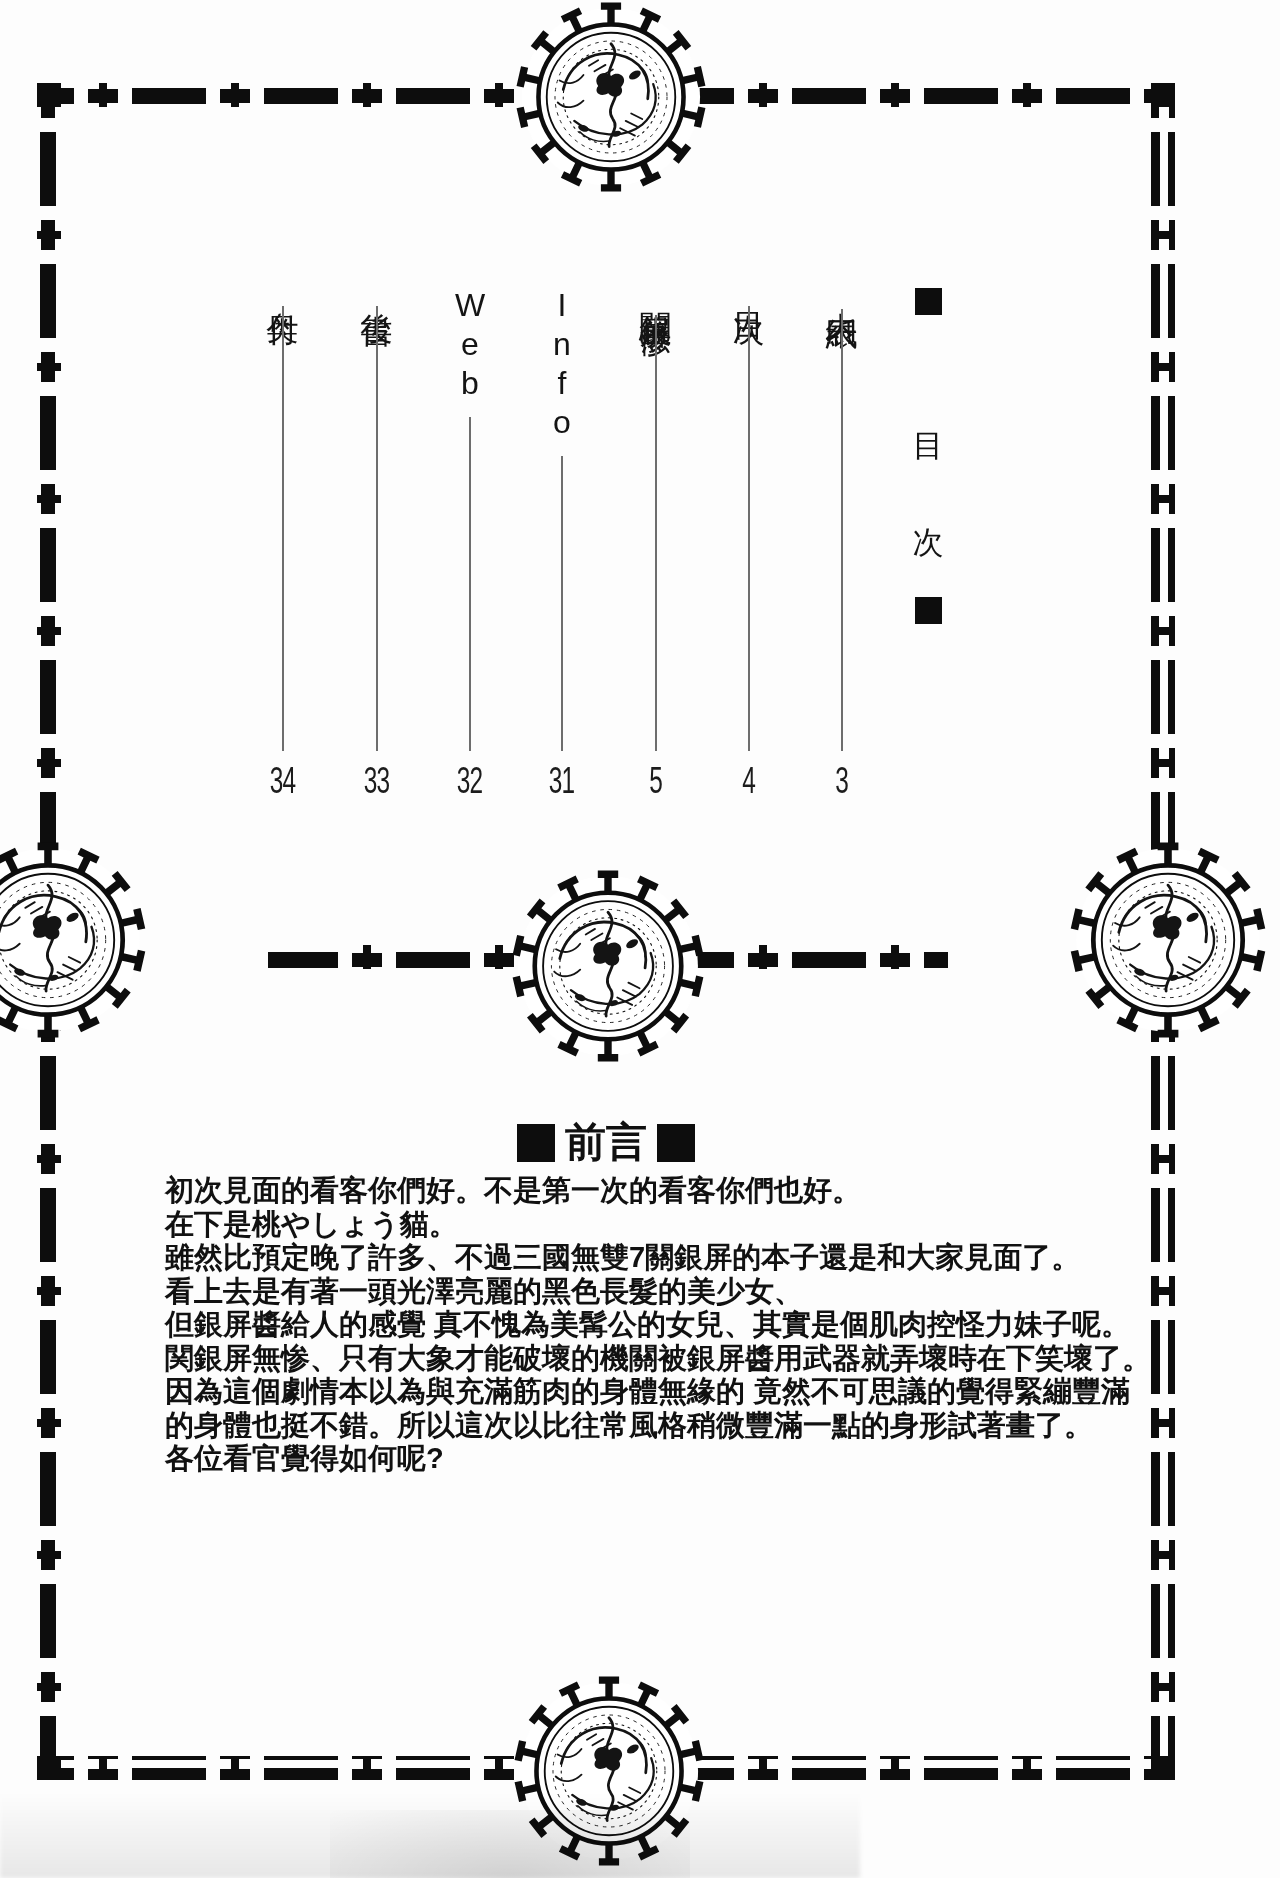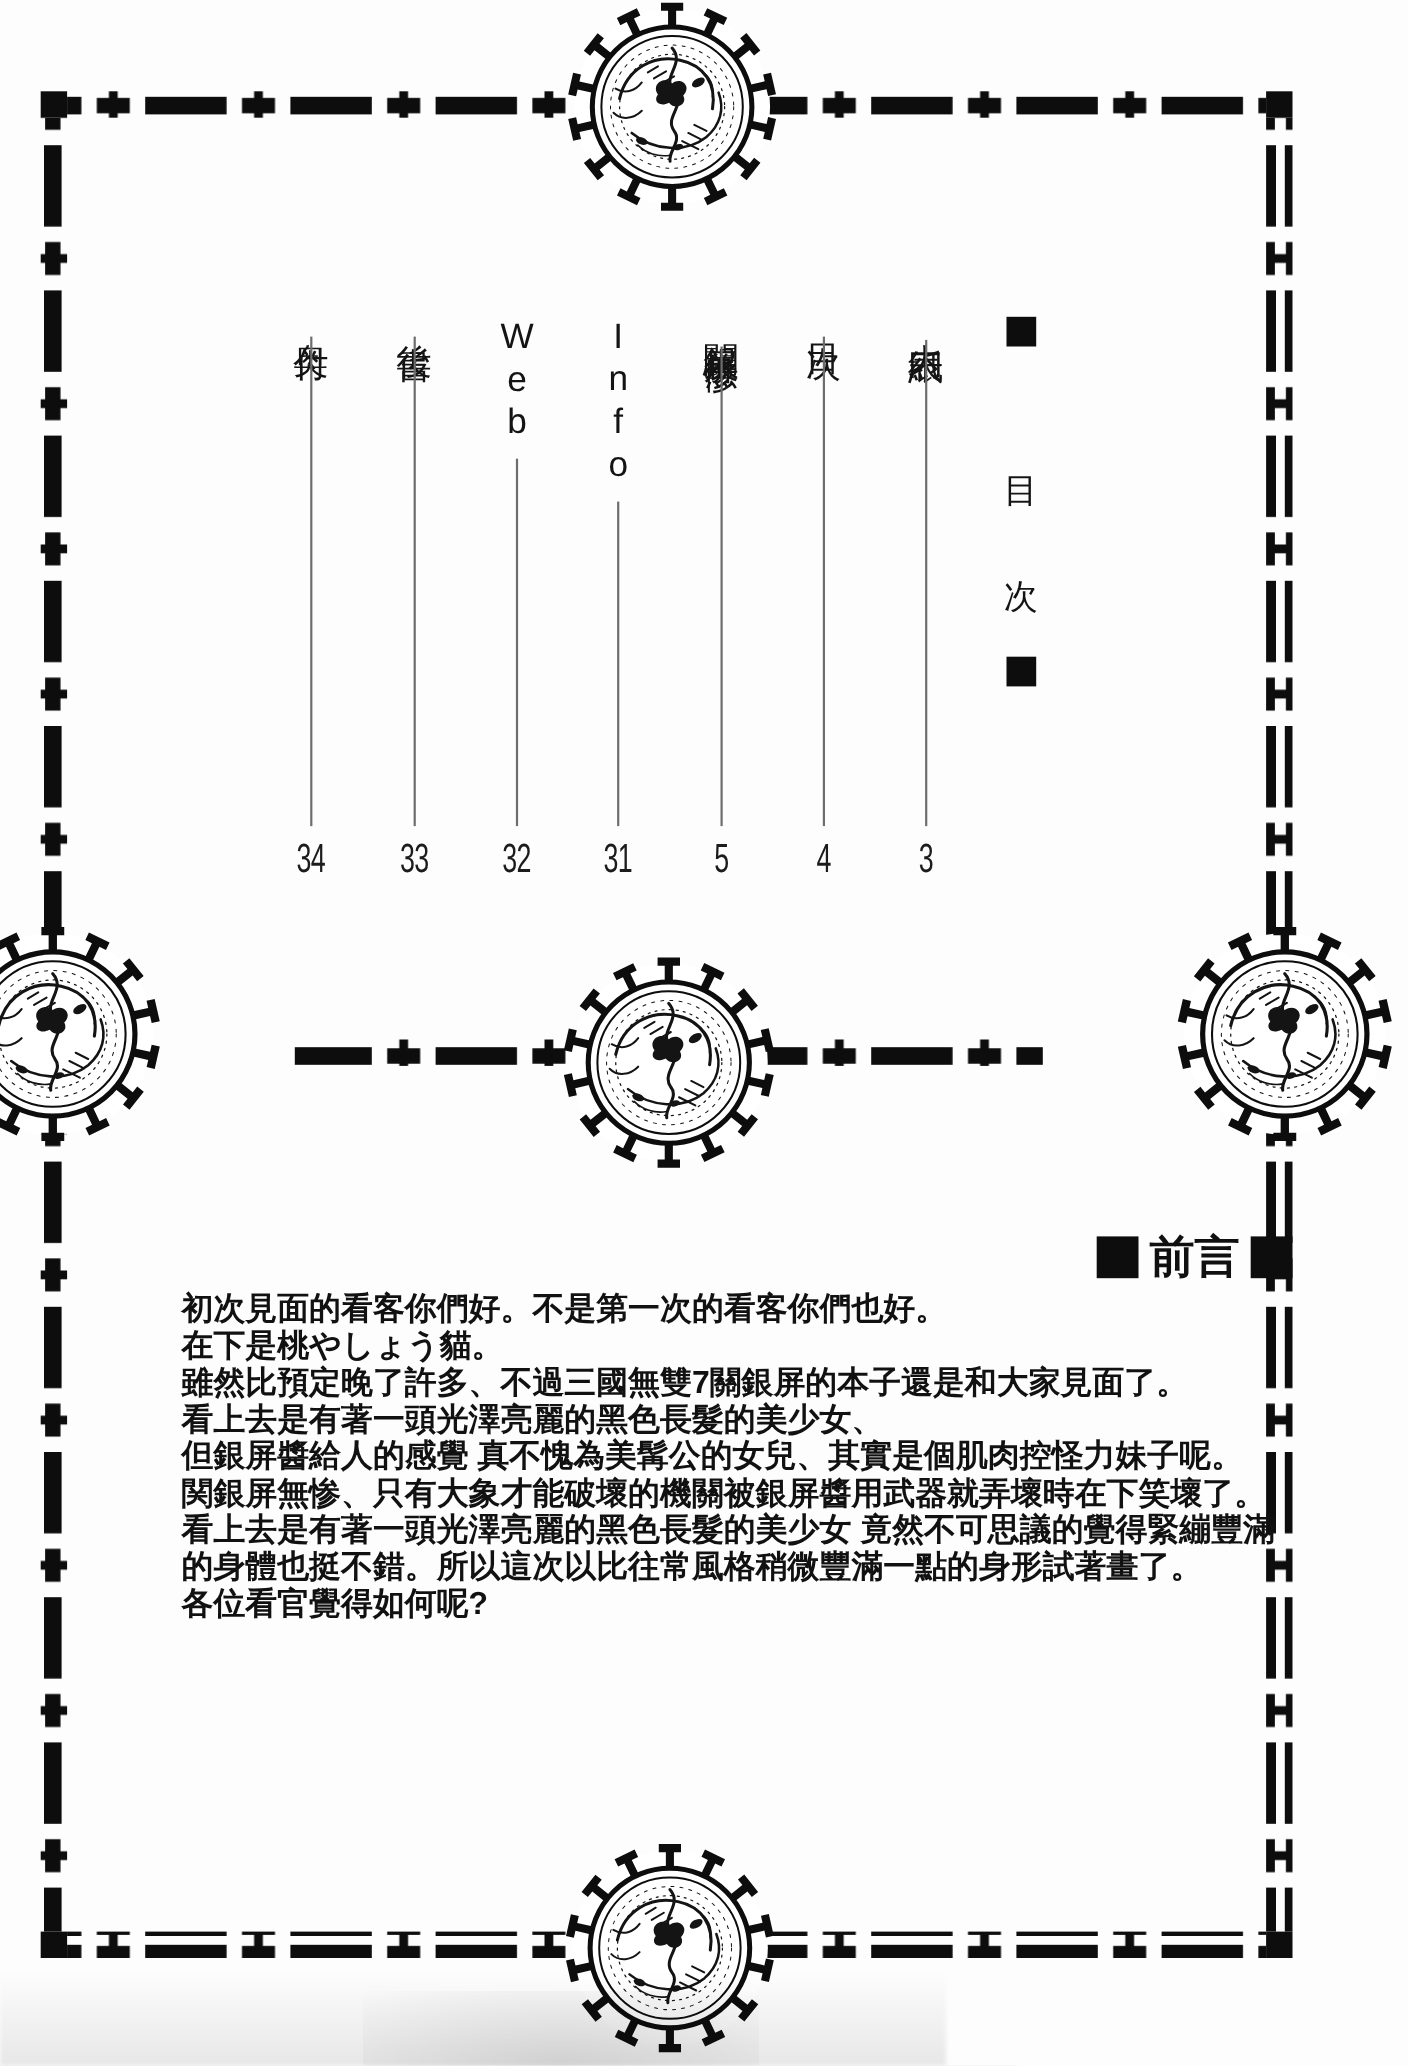--- a/index.html
+++ b/index.html
@@ -35,21 +35,21 @@
     writing-mode:vertical-rl;text-orientation:upright;
     font-size:31px;line-height:1;color:#141414;
   }
 
   
   .preface-title{
     position:absolute;left:37px;top:1122px;width:1138px;
     text-align:center;
     font-family:"DejaVu Serif","Liberation Serif",serif;
     font-weight:700;font-size:41px;color:#101010;
-    display:flex;align-items:center;justify-content:flex-end;gap:10px;
+    display:flex;align-items:center;justify-content:center;gap:10px;
   }
   .preface-title .sq{width:38px;height:38px;}
   .preface-title .t{line-height:1;}
   .preface-body{
     position:absolute;left:165px;top:1174px;width:1010px;
     font-family:Liberation Sans, sans-serif;
     font-weight:700;font-size:29px;line-height:33.5px;color:#111;
     white-space:nowrap;
   }
 
@@ -199,20 +199,20 @@
     <span class="sq"></span>
   </div>
 
   <div class="preface-body">
     <div>初次見面的看客你們好。不是第一次的看客你們也好。</div>
     <div>在下是桃やしょう貓。</div>
     <div>雖然比預定晚了許多、不過三國無雙7關銀屏的本子還是和大家見面了。</div>
     <div>看上去是有著一頭光澤亮麗的黑色長髮的美少女、</div>
     <div>但銀屏醬給人的感覺 真不愧為美髯公的女兒、其實是個肌肉控怪力妹子呢。</div>
     <div>関銀屏無惨、只有大象才能破壞的機關被銀屏醬用武器就弄壞時在下笑壞了。</div>
-    <div>看上去是有著一頭光澤亮麗的黑色長髮的美少女 竟然不可思議的覺得緊繃豐滿</div>
+    <div>因為這個劇情本以為與充滿筋肉的身體無緣的 竟然不可思議的覺得緊繃豐滿</div>
     <div>的身體也挺不錯。所以這次以比往常風格稍微豐滿一點的身形試著畫了。</div>
     <div>各位看官覺得如何呢?</div>
   </div>
 
   <div class="wash-bottom"></div>
   <div class="wash-corner"></div>
 </div>
 
 </body></html>

